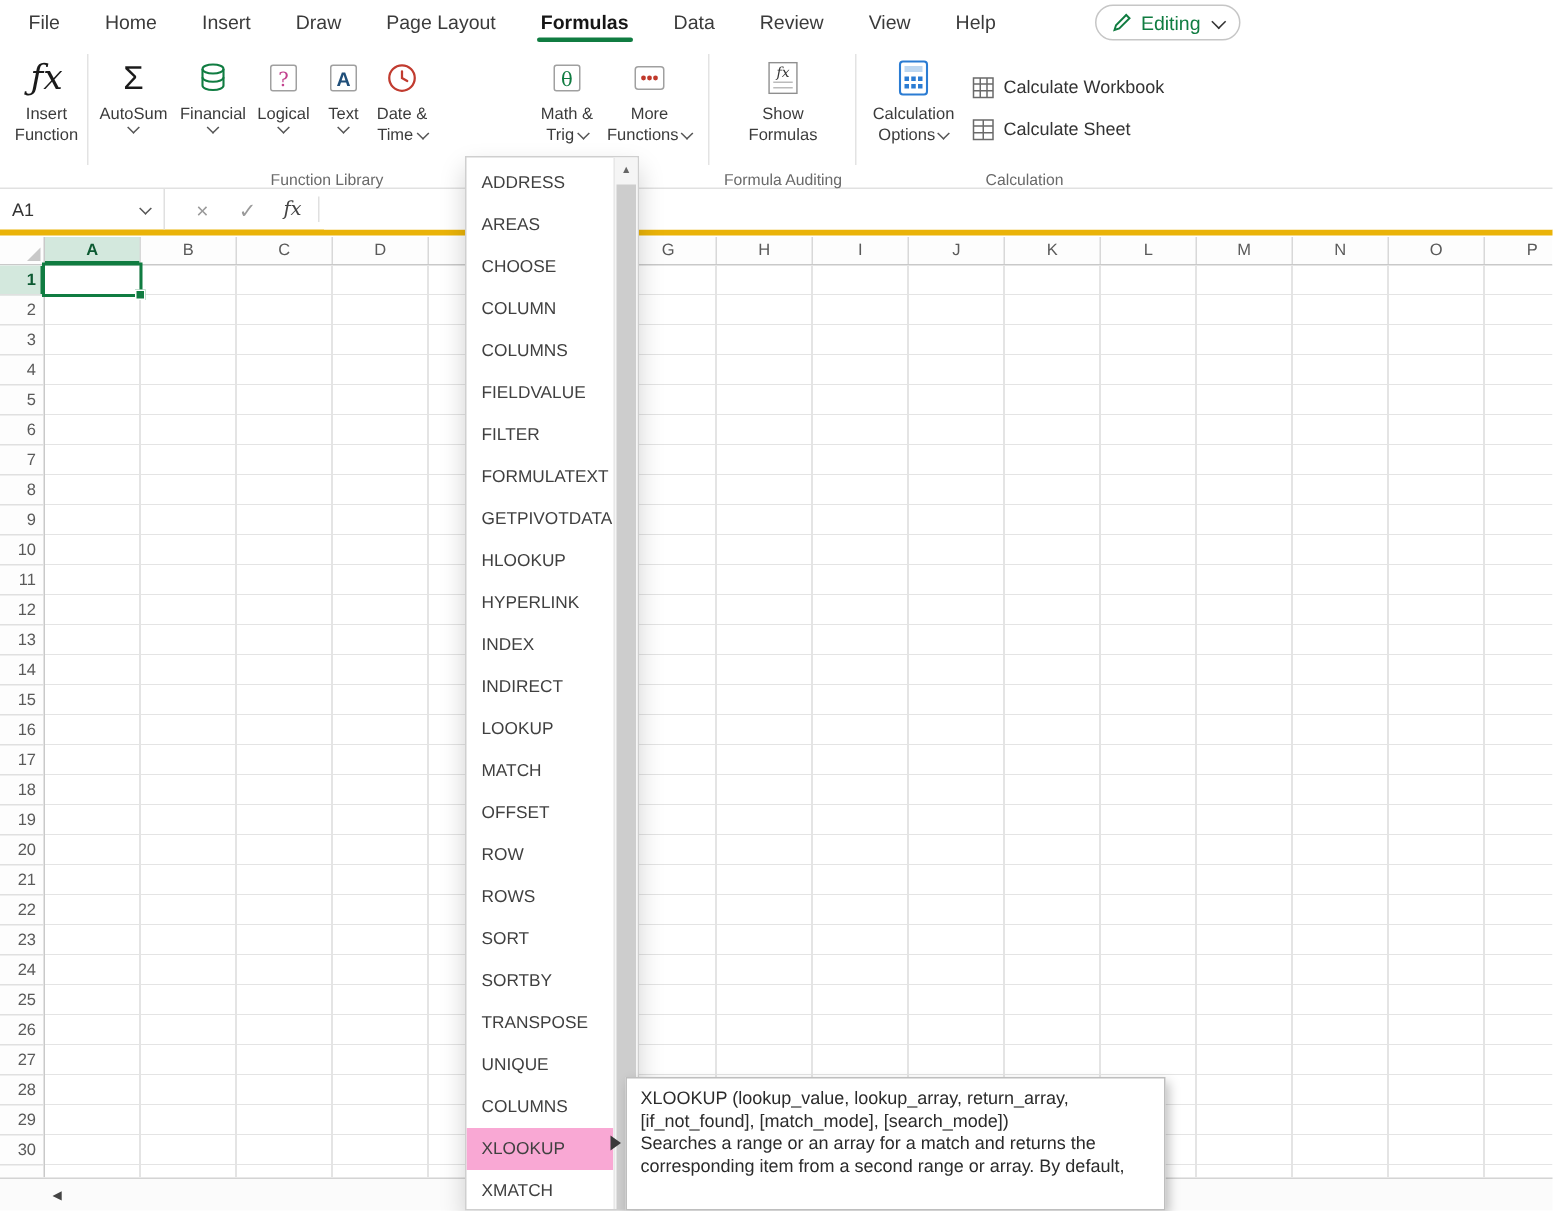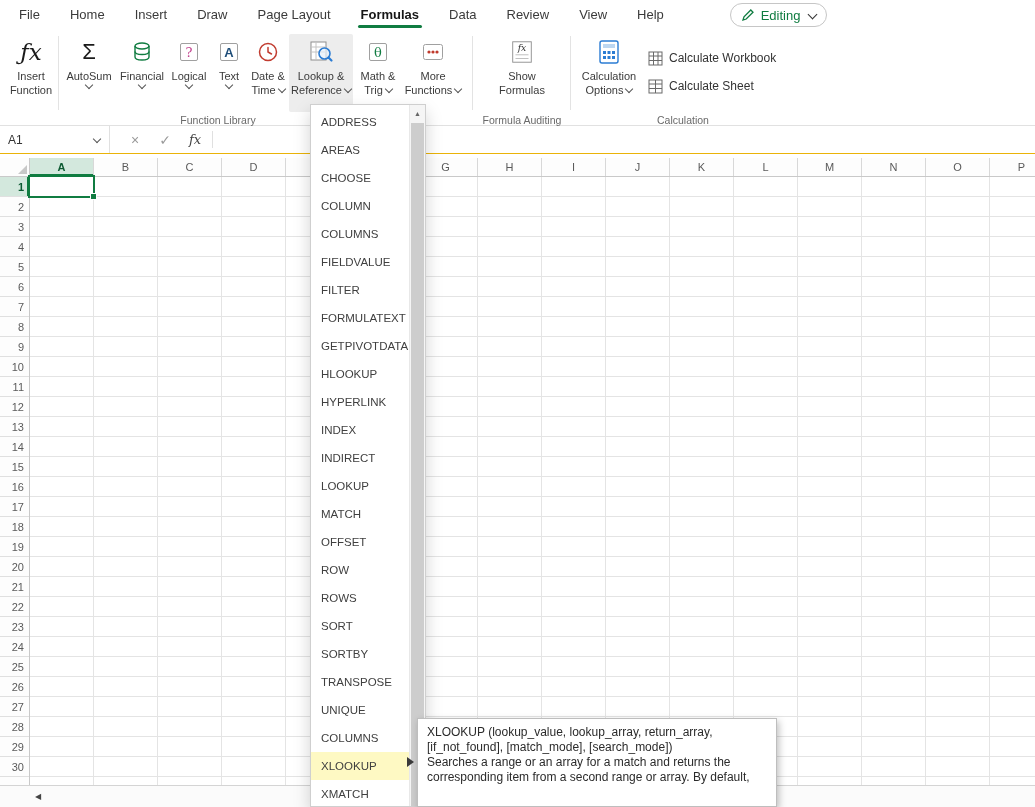--- a/index.html
+++ b/index.html
@@ -23,21 +23,21 @@
   .rbtn .icon{height:36px;display:flex;align-items:center;justify-content:center;}
   .rbtn .l1,.rbtn .l2{font-size:11px;line-height:13.5px;color:#3b3b3b;white-space:nowrap;display:flex;align-items:center;}
   .rbtn.pressed{background:#EDEDED;}
   .fx-big{font-family:"DejaVu Serif",serif;font-style:italic;font-size:23px;color:#1a1a1a;}
   .sigma{font-size:22px;line-height:1;color:#1a1a1a;}
   .vsep{position:absolute;top:8px;height:74px;width:1px;background:#E3E3E3;}
   .grp-label{position:absolute;top:86px;font-size:10.5px;color:#696969;text-align:center;white-space:nowrap;}
   .small-btn{position:absolute;height:24px;display:flex;align-items:center;gap:6px;font-size:12px;color:#333;white-space:nowrap;}
 
   
-  .fbar{position:absolute;left:0;top:126px;right:0;height:27px;background:#fff;border-bottom:1px solid #eab308;}
+  .fbar{position:absolute;left:0;top:126px;right:0;height:27px;background:#fff;border-bottom:4px solid #eab308;}
   .namebox{position:absolute;left:0;top:0;width:110px;height:27px;border-right:1px solid #E0E0E0;display:flex;align-items:center;box-sizing:border-box;}
   .namebox .val{padding-left:8px;font-size:12px;color:#333;flex:1;}
   .namebox .nchev{margin-right:9px;}
   .fbtn{position:absolute;top:0;height:27px;width:26px;display:flex;align-items:center;justify-content:center;font-size:14px;color:#9a9a9a;}
   .fbtn.fx{font-family:"DejaVu Serif",serif;font-style:italic;font-size:13px;color:#444;}
   .fsep{position:absolute;top:5px;height:17px;width:1px;background:#E0E0E0;}
   .finput{position:absolute;left:216px;top:0;right:0;height:27px;background:#fff;}
 
   
   .sheet{position:absolute;left:0;top:158px;width:1035px;height:627px;overflow:hidden;background:#fff;}
@@ -56,21 +56,21 @@
   .selection .handle{position:absolute;right:-4px;bottom:-4px;width:5px;height:5px;background:#107C41;border:1px solid #fff;}
 
   
   .bottombar{position:absolute;left:0;top:785px;right:0;height:22px;background:#FBFBFB;border-top:1px solid #D4D4D4;z-index:5;box-sizing:border-box;}
   .hscroll-left{position:absolute;left:26px;top:0;width:24px;height:21px;display:flex;align-items:center;justify-content:center;color:#444;font-size:8px;}
 
   
   .menu{position:absolute;left:310px;top:104px;width:116px;height:703px;background:#fff;border:1px solid #CFCFCF;box-shadow:0 8px 16px rgba(0,0,0,.18);z-index:50;box-sizing:border-box;}
   .menu-items{position:absolute;left:0;top:0;right:16px;bottom:0;padding-top:3px;overflow:hidden;}
   .menu-item{height:28px;line-height:28px;padding-left:10px;font-size:11.5px;color:#404040;white-space:nowrap;cursor:default;}
-  .menu-item.highlighted{background:#fef9c3;}
+  .menu-item.highlighted{background:#f9a8d4;}
   .menu-scrollbar{position:absolute;right:0;top:0;width:16px;bottom:0;background:#F5F5F5;border-left:1px solid #E8E8E8;box-sizing:border-box;}
   .sb-up{height:17px;display:flex;align-items:center;justify-content:center;font-size:7px;color:#666;}
   .sb-thumb{position:absolute;left:1px;right:1px;top:18px;bottom:0;background:#CDCDCD;}
 
   
   .tooltip{position:absolute;left:417px;top:718px;width:360px;height:89px;background:#fff;border:1px solid #BEBEBE;box-shadow:2px 3px 7px rgba(0,0,0,.25);z-index:60;box-sizing:border-box;padding:6px 9px;overflow:hidden;}
   .tt-line{font-size:12px;line-height:15px;color:#2b2b2b;white-space:nowrap;}
   .tooltip-pointer{position:absolute;left:407px;top:757px;width:0;height:0;border-top:5px solid transparent;border-bottom:5px solid transparent;border-left:7px solid #3a3a3a;z-index:61;}
 </style>
 </head>
@@ -171,37 +171,20 @@
             <path d="M12 7.5V12l3.5 2" fill="none" stroke="#C13B2F" stroke-width="1.5" stroke-linecap="round"></path>
           </svg>
       </div>
       <div class="l1">Date &amp;</div>
       <div class="l2">
           <span>Time</span>
           <span class="chev"></span>
         </div>
     </div>
 
-    <div class="rbtn pressed" style="left:289px;width:64px;">
-      <div class="icon">
-        <svg width="26" height="26" viewBox="0 0 26 26">
-            <rect x="3" y="3" width="15" height="18" fill="#fff" stroke="#8F8F8F"></rect>
-            <line x1="3" y1="8" x2="18" y2="8" stroke="#C4C4C4"></line>
-            <line x1="3" y1="13" x2="18" y2="13" stroke="#C4C4C4"></line>
-            <line x1="8" y1="3" x2="8" y2="21" stroke="#C4C4C4"></line>
-            <circle cx="16.5" cy="14.5" r="5.5" fill="rgba(230,240,250,0.7)" stroke="#2B7CD3" stroke-width="1.6"></circle>
-            <line x1="20.5" y1="18.5" x2="23.5" y2="21.5" stroke="#2B7CD3" stroke-width="2.2" stroke-linecap="round"></line>
-          </svg>
-      </div>
-      <div class="l1">Lookup &amp;</div>
-      <div class="l2">
-          <span>Reference</span>
-          <span class="chev"></span>
-        </div>
-    </div>
 
     <div class="rbtn" style="left:355px;width:46px;">
       <div class="icon">
         <svg width="24" height="24" viewBox="0 0 24 24">
             <rect x="3.5" y="3.5" width="17" height="17" rx="1.5" fill="#fff" stroke="#A0A0A0"></rect>
             <text x="12" y="17" text-anchor="middle" font-size="13" font-family="DejaVu Serif,serif" fill="#107C41">θ</text>
           </svg>
       </div>
       <div class="l1">Math &amp;</div>
       <div class="l2">

